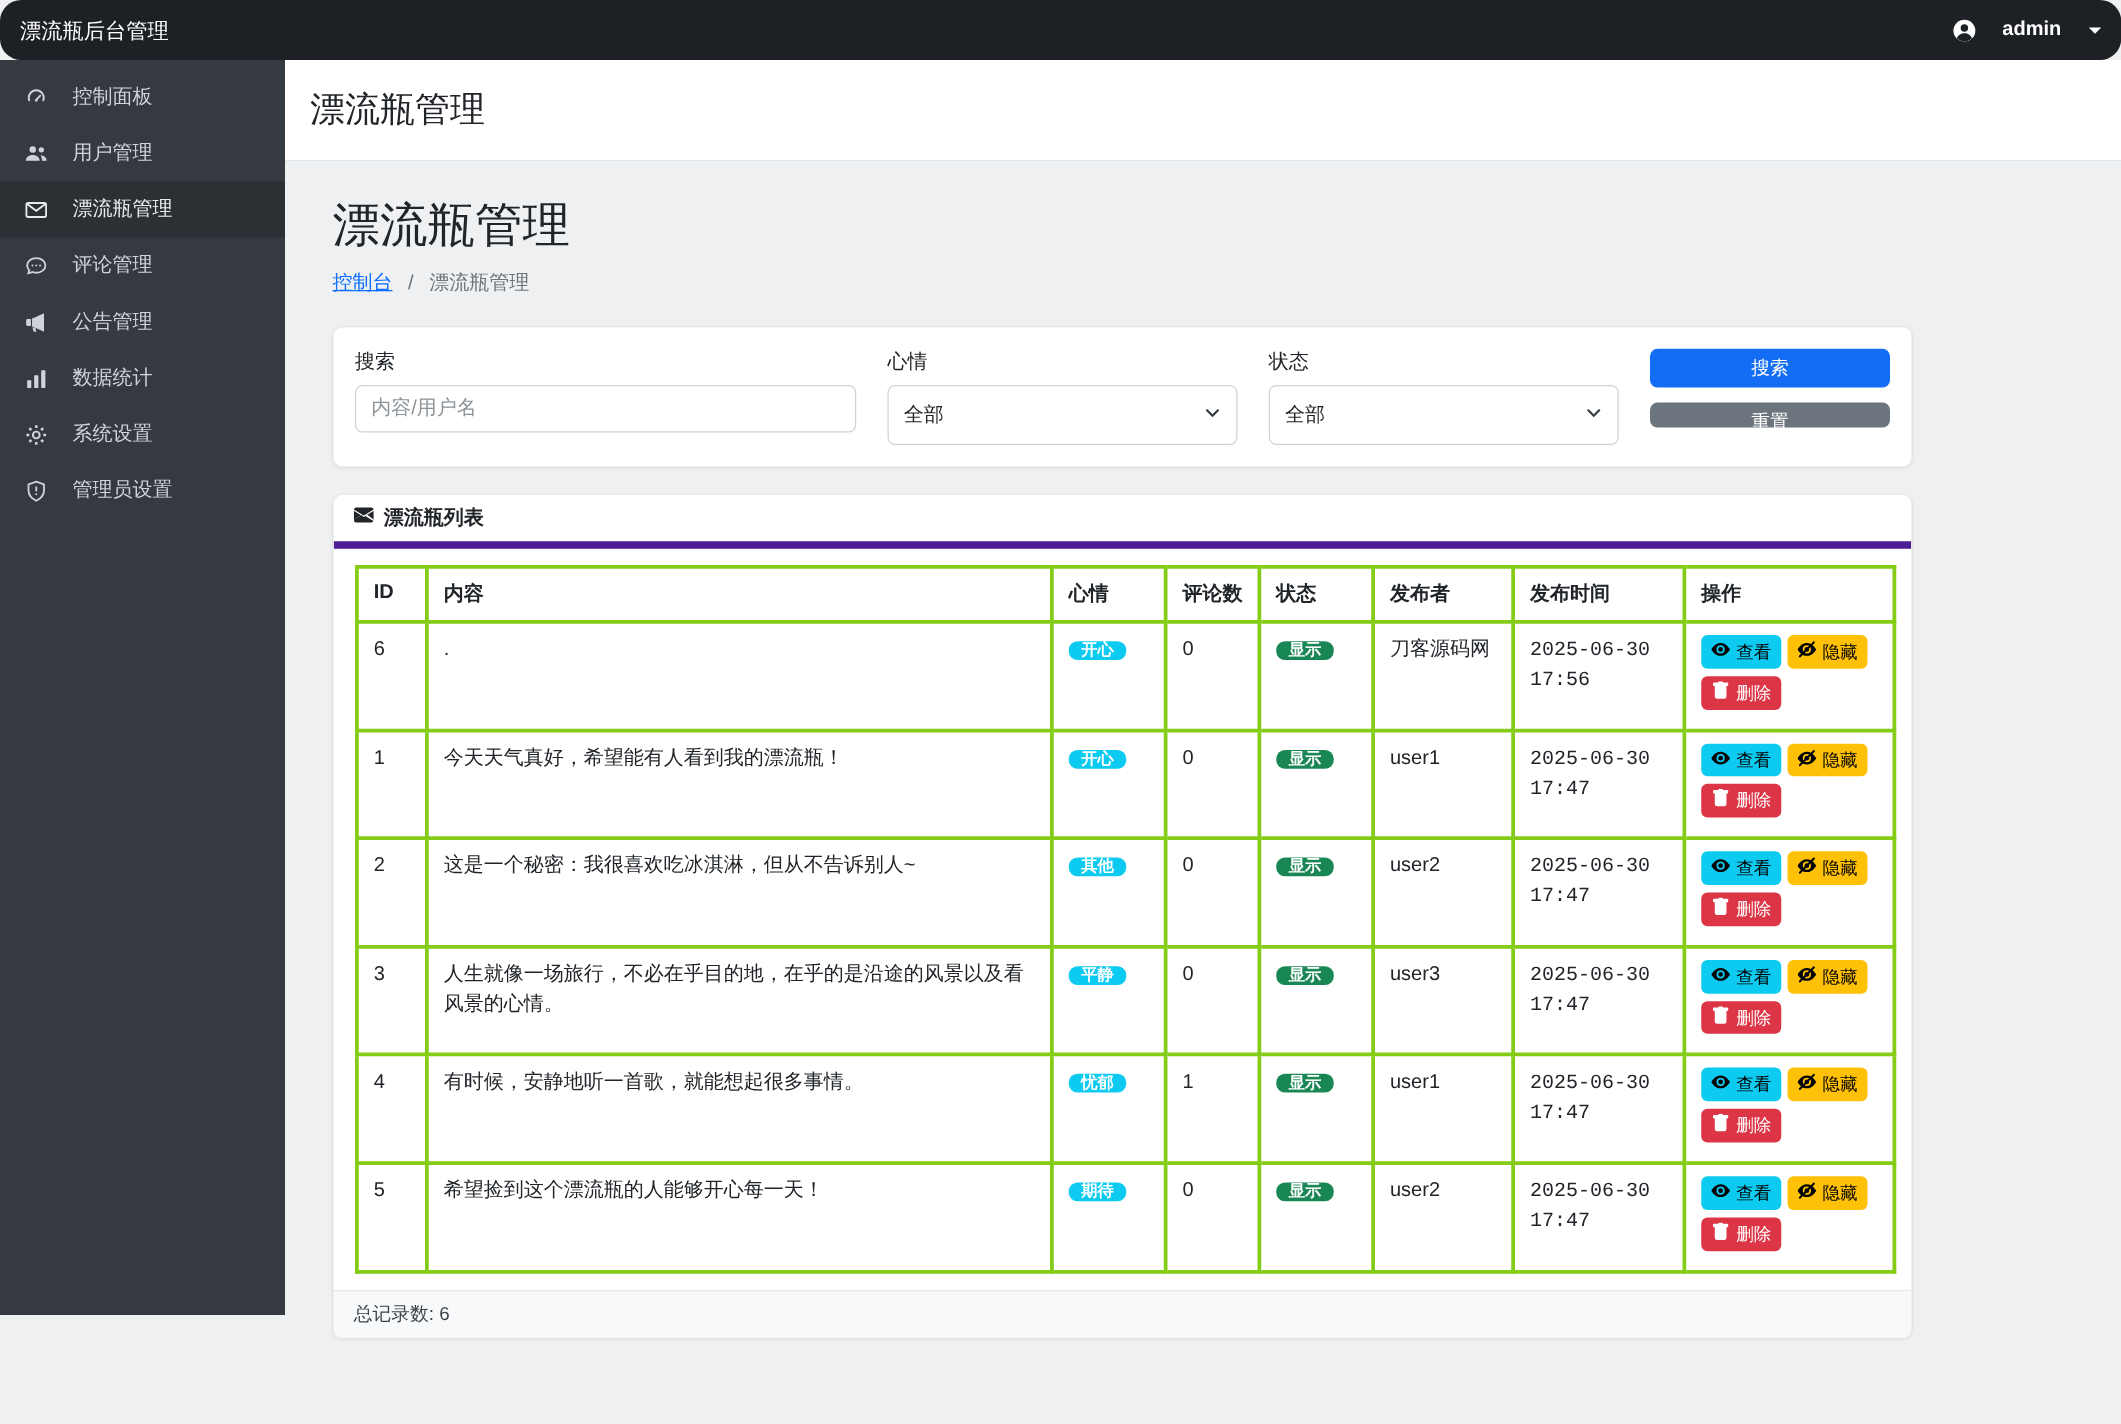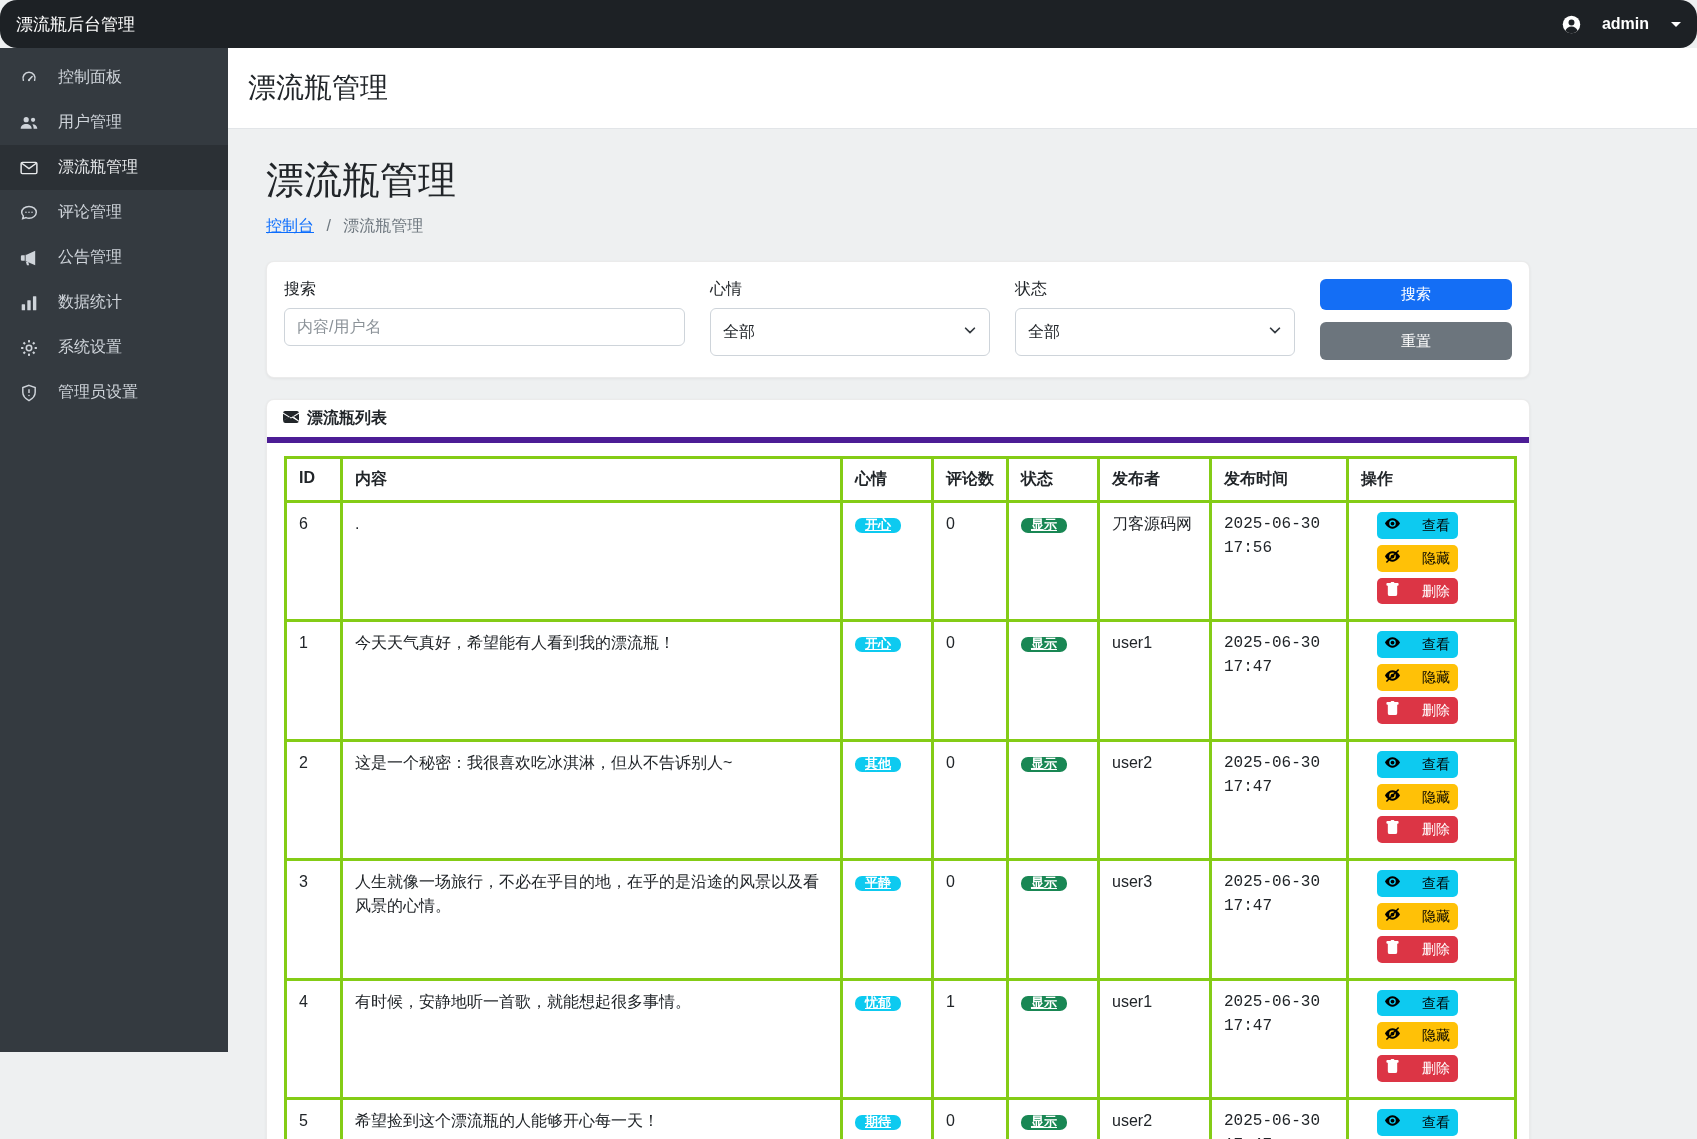--- a/index.html
+++ b/index.html
@@ -45,37 +45,37 @@
   .f-label{font-size:16px;margin-bottom:8px;}
   .f-input{width:100%;height:38px;border:1px solid #ced4da;border-radius:6px;padding:0 12px;
     font-size:16px;font-family:inherit;color:#212529;outline:none;}
   .f-input::placeholder{color:#8b9298;}
   .fake-select{width:100%;height:48px;border:1px solid #ced4da;border-radius:6px;padding:0 12px;
     display:flex;align-items:center;justify-content:space-between;font-size:16px;cursor:pointer;background:#fff;}
   .fake-select svg{width:14px;height:14px;}
   .btn{display:block;width:100%;border:none;border-radius:6px;font-size:15px;font-family:inherit;
     cursor:pointer;padding:6px 0;text-align:center;}
   .btn-primary{background:var(--primary);color:#fff;height:31px;margin-bottom:12px;}
-  .btn-secondary{background:var(--secondary);color:#fff;height:38px;}
+  .btn-secondary{background:var(--secondary);color:#fff;height:20px;}
   
   .table-card{overflow:hidden;}
   .card-header{padding:8px 16px;border-bottom:6px solid #4c1d95;display:flex;align-items:center;
     gap:8px;font-size:16px;font-weight:700;}
   .card-header svg{width:16px;height:16px;}
   .card-body{padding:13px 17px;}
   table{width:100%;border-collapse:collapse;table-layout:fixed;font-size:16px;}
   th,td{border:3px solid #84cc16;padding:9px 12px;text-align:left;vertical-align:top;}
   th{font-weight:700;padding:10px 12px;}
   td{line-height:1.5;}
   .badge{display:inline-block;font-size:13px;font-weight:700;color:#fff;padding:0 10px;
-    border-radius:7px;line-height:1.15;text-decoration:underline;}
+    border-radius:7px;line-height:1.15;}
   .badge-mood{background:var(--info);}
   .badge-status{background:var(--success);}
-  .abtn{display:inline-flex;align-items:center;gap:22px;font-size:14px;font-family:inherit;
-    border:none;border-radius:5px;padding:4px 8px;cursor:pointer;margin:0 5px 6px 16px;line-height:1.2;}
+  .abtn{display:inline-flex;align-items:center;gap:5px;font-size:14px;font-family:inherit;
+    border:none;border-radius:5px;padding:4px 8px;cursor:pointer;margin:0 5px 6px 0;line-height:1.2;}
   .abtn svg{width:15px;height:15px;}
   .abtn-view{background:var(--info);color:#000;}
   .abtn-hide{background:var(--warning);color:#000;}
   .abtn-del{background:var(--danger);color:#fff;}
   .card-footer{background:#f8f9fa;border-top:1px solid #e6e9ec;padding:9px 16px;font-size:15px;color:#3d444b;}
   .dt-line{display:block;font-family:Liberation Mono, monospace;}
 </style>
 </head>
 <body>
 

